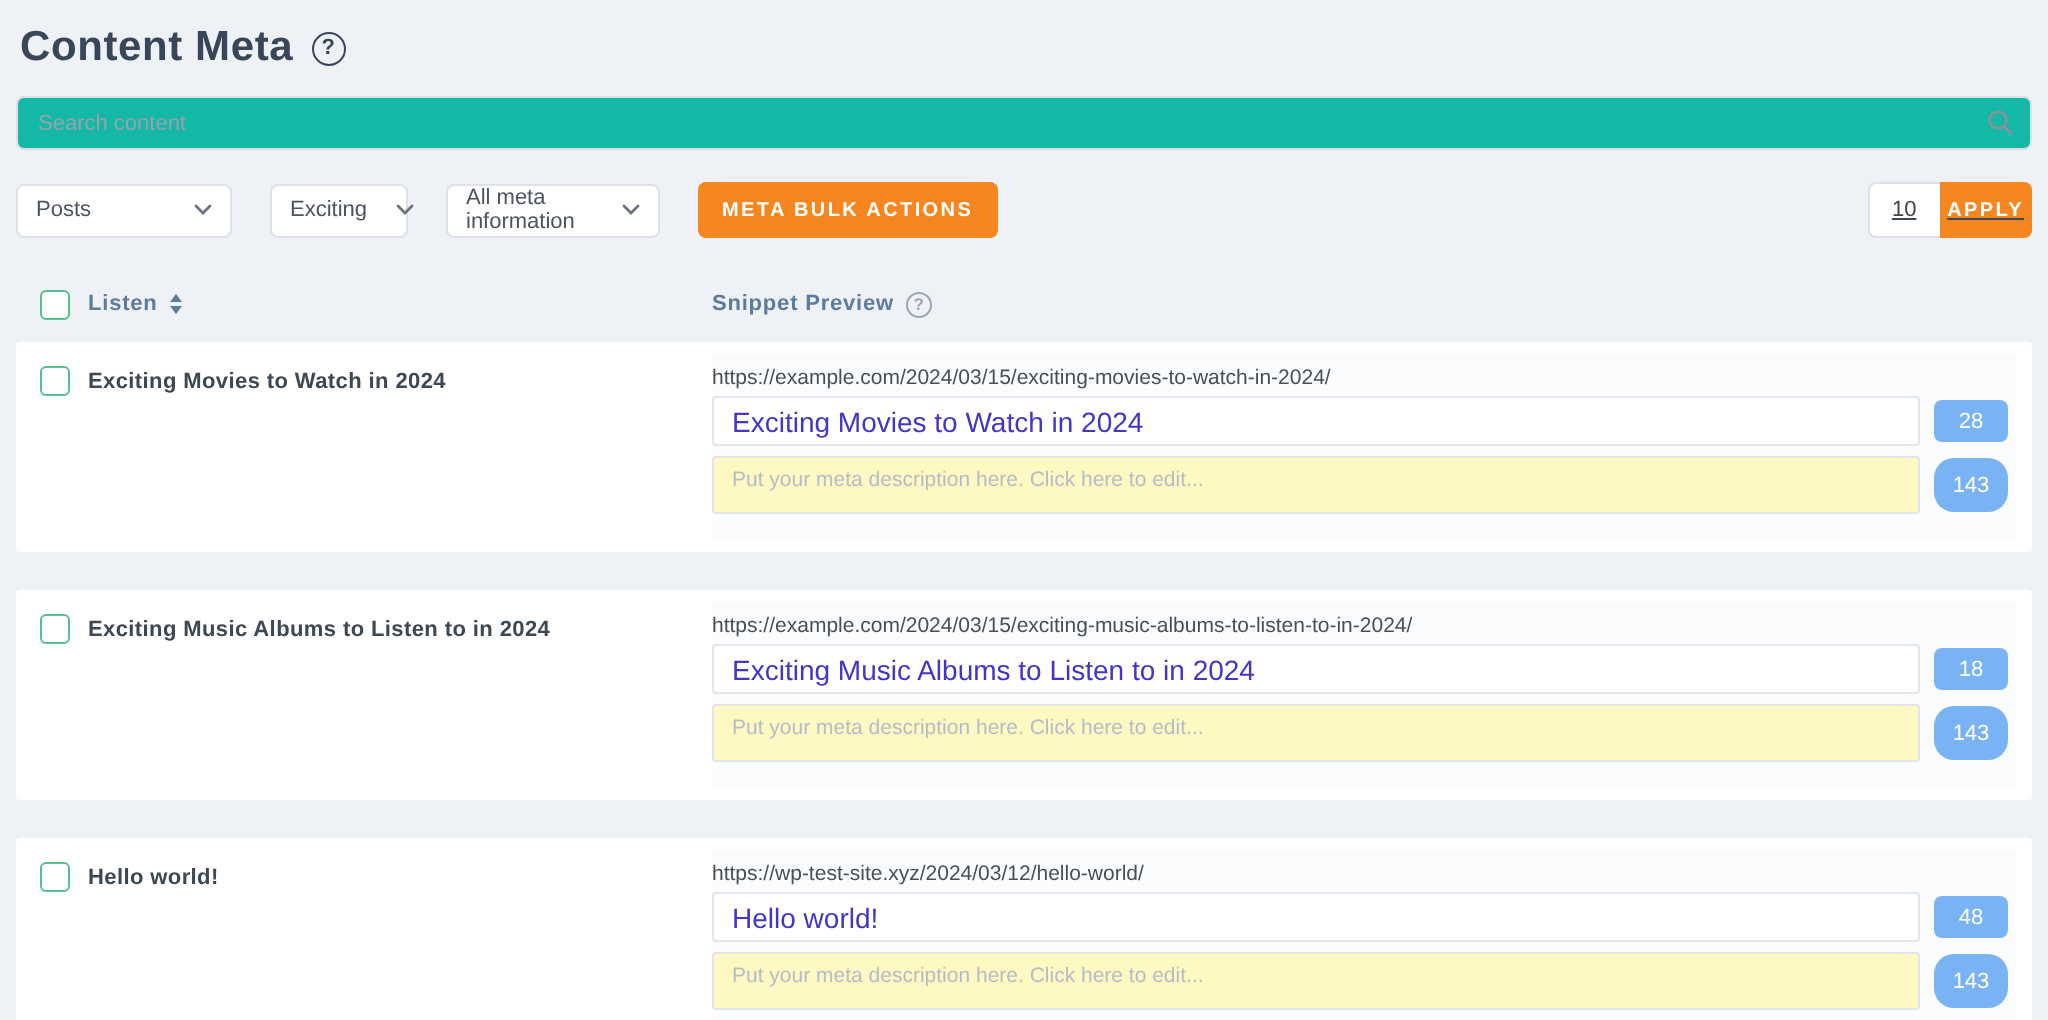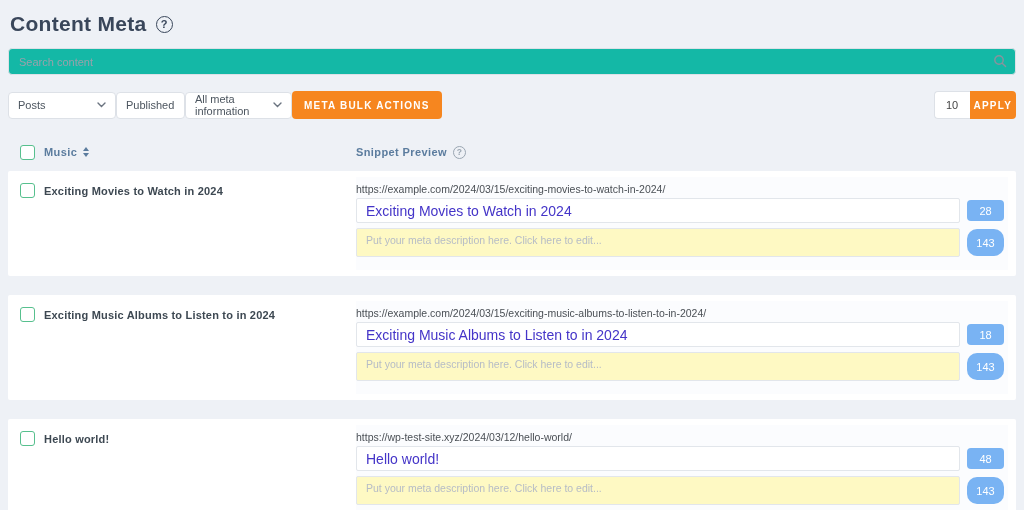--- a/index.html
+++ b/index.html
@@ -25,36 +25,36 @@
   .search-bar input {
     width: 100%; height: 27px; border: 1px solid #dde1e7; border-radius: 4px;
     background: #14b8a6; padding: 0 30px 0 10px; font-size: 11px; color: #444;
     font-family: "Liberation Sans", sans-serif; outline: none;
   }
   .search-bar input::placeholder { color: #9aa1ab; }
   .search-icon { position: absolute; right: 9px; top: 6px; width: 14px; height: 14px; }
   .search-icon svg { display: block; }
 
   
-  .filters { display: flex; align-items: center; gap: 0; margin-bottom: 20px; }
+  .filters { display: flex; align-items: center; gap: 19px; margin-bottom: 20px; }
   .fake-select {
     height: 27px; background: #fff; border: 1px solid #dde1e7; border-radius: 4px;
     display: flex; align-items: center; justify-content: space-between;
     padding: 0 9px; font-size: 11px; color: #4c555f; cursor: pointer;
   }
   .fake-select .chev { margin-left: 14px; display: flex; }
   .sel-posttype { width: 108px; }
   .sel-status   { width: 69px; }
   .sel-meta     { width: 107px; }
   .btn-orange {
     background: #f6861f; color: #fff; border: none; border-radius: 4px;
     height: 28px; padding: 0 12px; font-size: 10px; font-weight: bold;
     letter-spacing: 1.2px; cursor: pointer; font-family: "Liberation Sans", sans-serif;
   }
-  .filters-right { margin-left: auto; display: flex; align-items: center; }
+  .filters-right { margin-left: auto; display: flex; align-items: center; text-decoration: underline; }
   .per-page {
     width: 36px; height: 28px; border: 1px solid #dde1e7; border-radius: 4px 0 0 4px;
     border-right: none; text-align: center; font-size: 11px; color: #444;
     background: #fff; outline: none; font-family: "Liberation Sans", sans-serif;
   }
   .apply-btn { border-radius: 0 4px 4px 0; padding: 0 4px; }
 
   
   .thead-row {
     display: grid; grid-template-columns: 24px 312px 1fr;
@@ -130,21 +130,21 @@
   <div class="filters">
     <div class="fake-select sel-posttype">
       <span>Posts</span>
       <span class="chev">
         <svg width="9" height="6" viewBox="0 0 9 6">
             <polyline points="1,1 4.5,4.5 8,1" fill="none" stroke="#6b7480" stroke-width="1.4" stroke-linecap="round"></polyline>
           </svg>
       </span>
     </div>
     <div class="fake-select sel-status">
-      <span>Published</span>
+      <span>Exciting</span>
       <span class="chev">
         <svg width="9" height="6" viewBox="0 0 9 6">
             <polyline points="1,1 4.5,4.5 8,1" fill="none" stroke="#6b7480" stroke-width="1.4" stroke-linecap="round"></polyline>
           </svg>
       </span>
     </div>
     <div class="fake-select sel-meta">
       <span>All meta information</span>
       <span class="chev">
         <svg width="9" height="6" viewBox="0 0 9 6">
@@ -155,21 +155,21 @@
     <button class="btn-orange">META BULK ACTIONS</button>
     <div class="filters-right">
       <input class="per-page" type="text" value="10" style="">
       <button class="btn-orange apply-btn">APPLY</button>
     </div>
   </div>
 
   <div class="thead-row">
     <input type="checkbox" class="row-check" style="">
     <span class="th-label">
-      <span>Music</span>
+      <span>Listen</span>
       <span class="sort-icon">
           <span class="up"></span>
           <span class="down"></span>
         </span>
     </span>
     <span class="th-label">
       <span>Snippet Preview</span>
       <span class="th-help">?</span>
     </span>
   </div>

